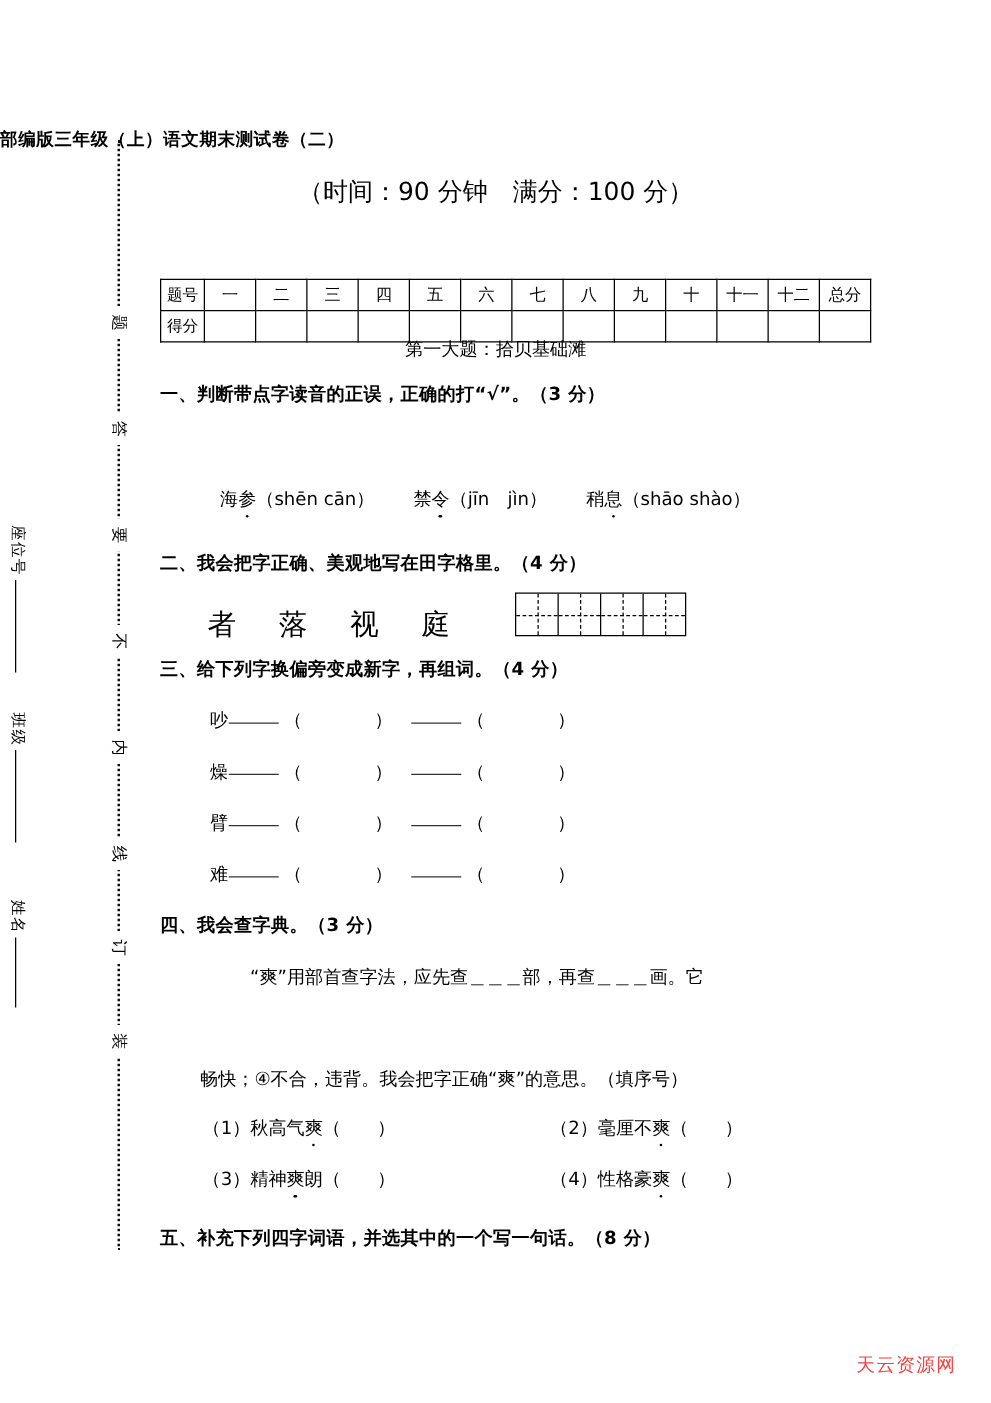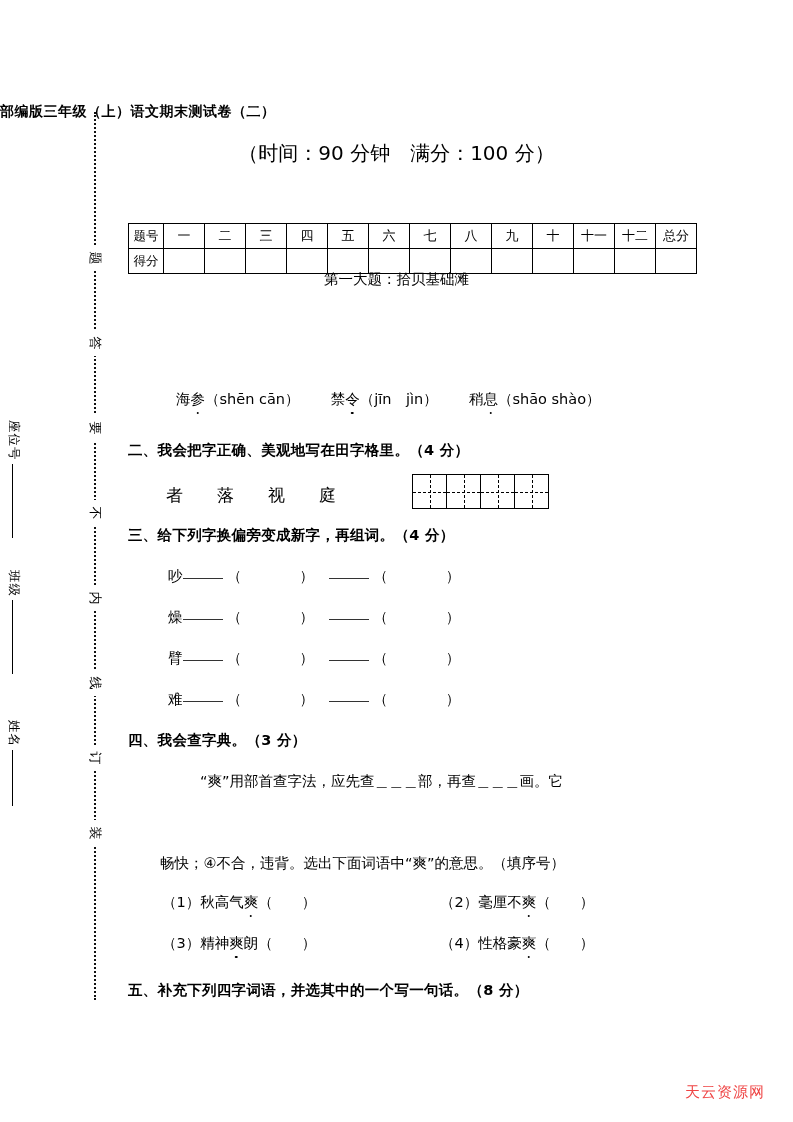--- a/index.html
+++ b/index.html
@@ -121,21 +121,21 @@
     content:"";position:absolute;left:50%;top:0;bottom:0;
     border-left:1px dashed #000;
   }
   .tzg .cellbox::after{
     content:"";position:absolute;top:50%;left:0;right:0;
     border-top:1px dashed #000;
   }
 
   .kai{
     font-family:"DejaVu Serif","Liberation Serif",serif;
-    font-size:17px;
+    font-size:23px;
   }
 
   .blank{
     display:inline-block;
     border-bottom:1px solid #333;
     height:1px;vertical-align:2px;
   }
 
   .watermark{
     position:absolute;right:28px;bottom:20px;
@@ -204,20 +204,23 @@
       <td class="cell"></td>
       <td class="cell"></td>
       <td class="cell"></td>
       <td class="cell"></td>
     </tr>
   </tbody>
     </table>
 
   <div class="part-title">第一大题：拾贝基础滩</div>
 
+  <div class="q" style="top:306px;">
+    <span>一、</span><span>判断带点字读音的正误，正确的打“√”。（3 分）</span>
+  </div>
   <div class="body-line" style="left:176px;top:390px;">
     <span><span>海</span><span class="dotchar">参</span><span>（shēn cān）</span></span>
     <span style="display:inline-block;width:22px;"></span>
     <span><span>禁</span><span class="dotchar">令</span><span>（jīn　jìn）</span></span>
     <span style="display:inline-block;width:22px;"></span>
     <span><span>稍</span><span class="dotchar">息</span><span>（shāo shào）</span></span>
   </div>
 
   <div class="q" style="top:441px;">
     <span>二、</span><span>我会把字正确、美观地写在田字格里。（4 分）</span>
@@ -258,21 +261,21 @@
     <span>难</span><span class="blank" style="width:40px;"></span>
     <span>（　　　　）</span>
     <span class="blank" style="width:40px;margin-left:10px;"></span>
     <span>（　　　　）</span>
   </div>
 
   <div class="q" style="top:731px;">
     <span>四、</span><span>我会查字典。（3 分）</span>
   </div>
   <div class="body-line" style="left:200px;top:772px;">“爽”用部首查字法，应先查＿＿＿部，再查＿＿＿画。它</div>
-  <div class="body-line" style="left:160px;top:854px;">畅快；④不合，违背。选出下面词语中“爽”的意思。（填序号）</div>
+  <div class="body-line" style="left:160px;top:854px;">畅快；④不合，违背。我会把字正确“爽”的意思。（填序号）</div>
 
   <div class="body-line" style="left:162px;top:893px;">
     <span>（1）</span><span>秋高气</span><span class="dotchar">爽</span><span>（　　）</span>
   </div>
   <div class="body-line" style="left:440px;top:893px;">
     <span>（2）</span><span>毫厘不</span><span class="dotchar">爽</span><span>（　　）</span>
   </div>
   <div class="body-line" style="left:162px;top:934px;">
     <span>（3）</span><span>精神</span><span class="dotchar">爽</span><span>朗</span><span>（　　）</span>
   </div>

